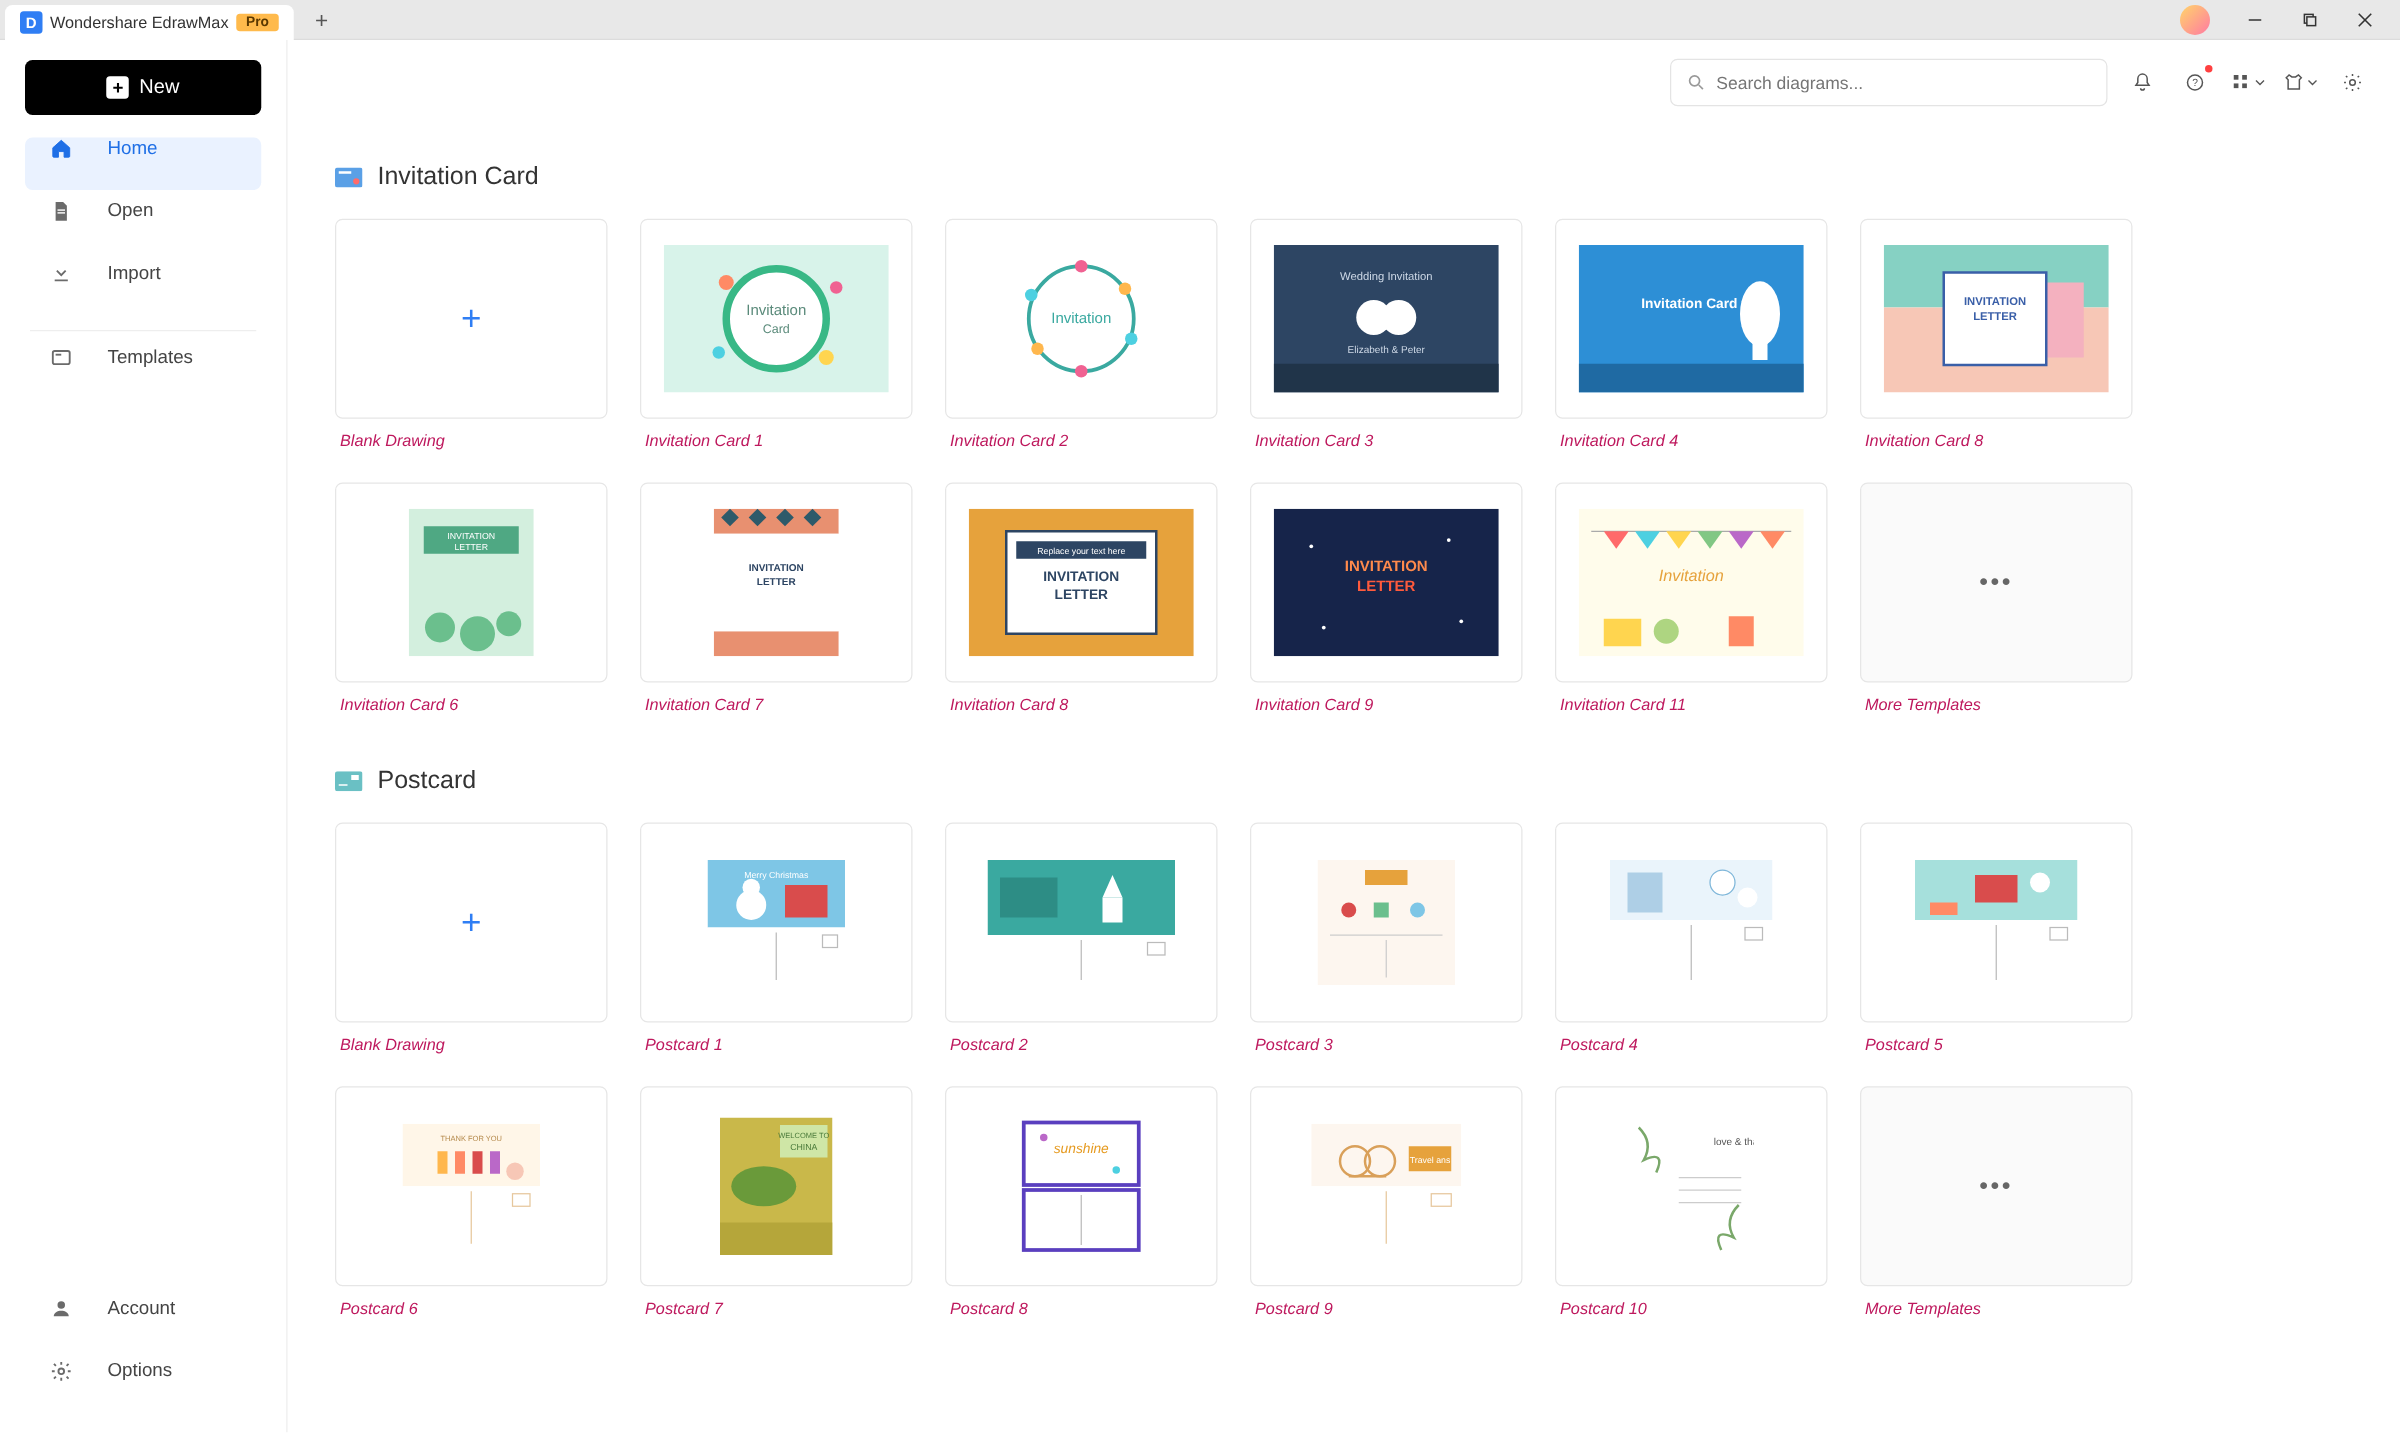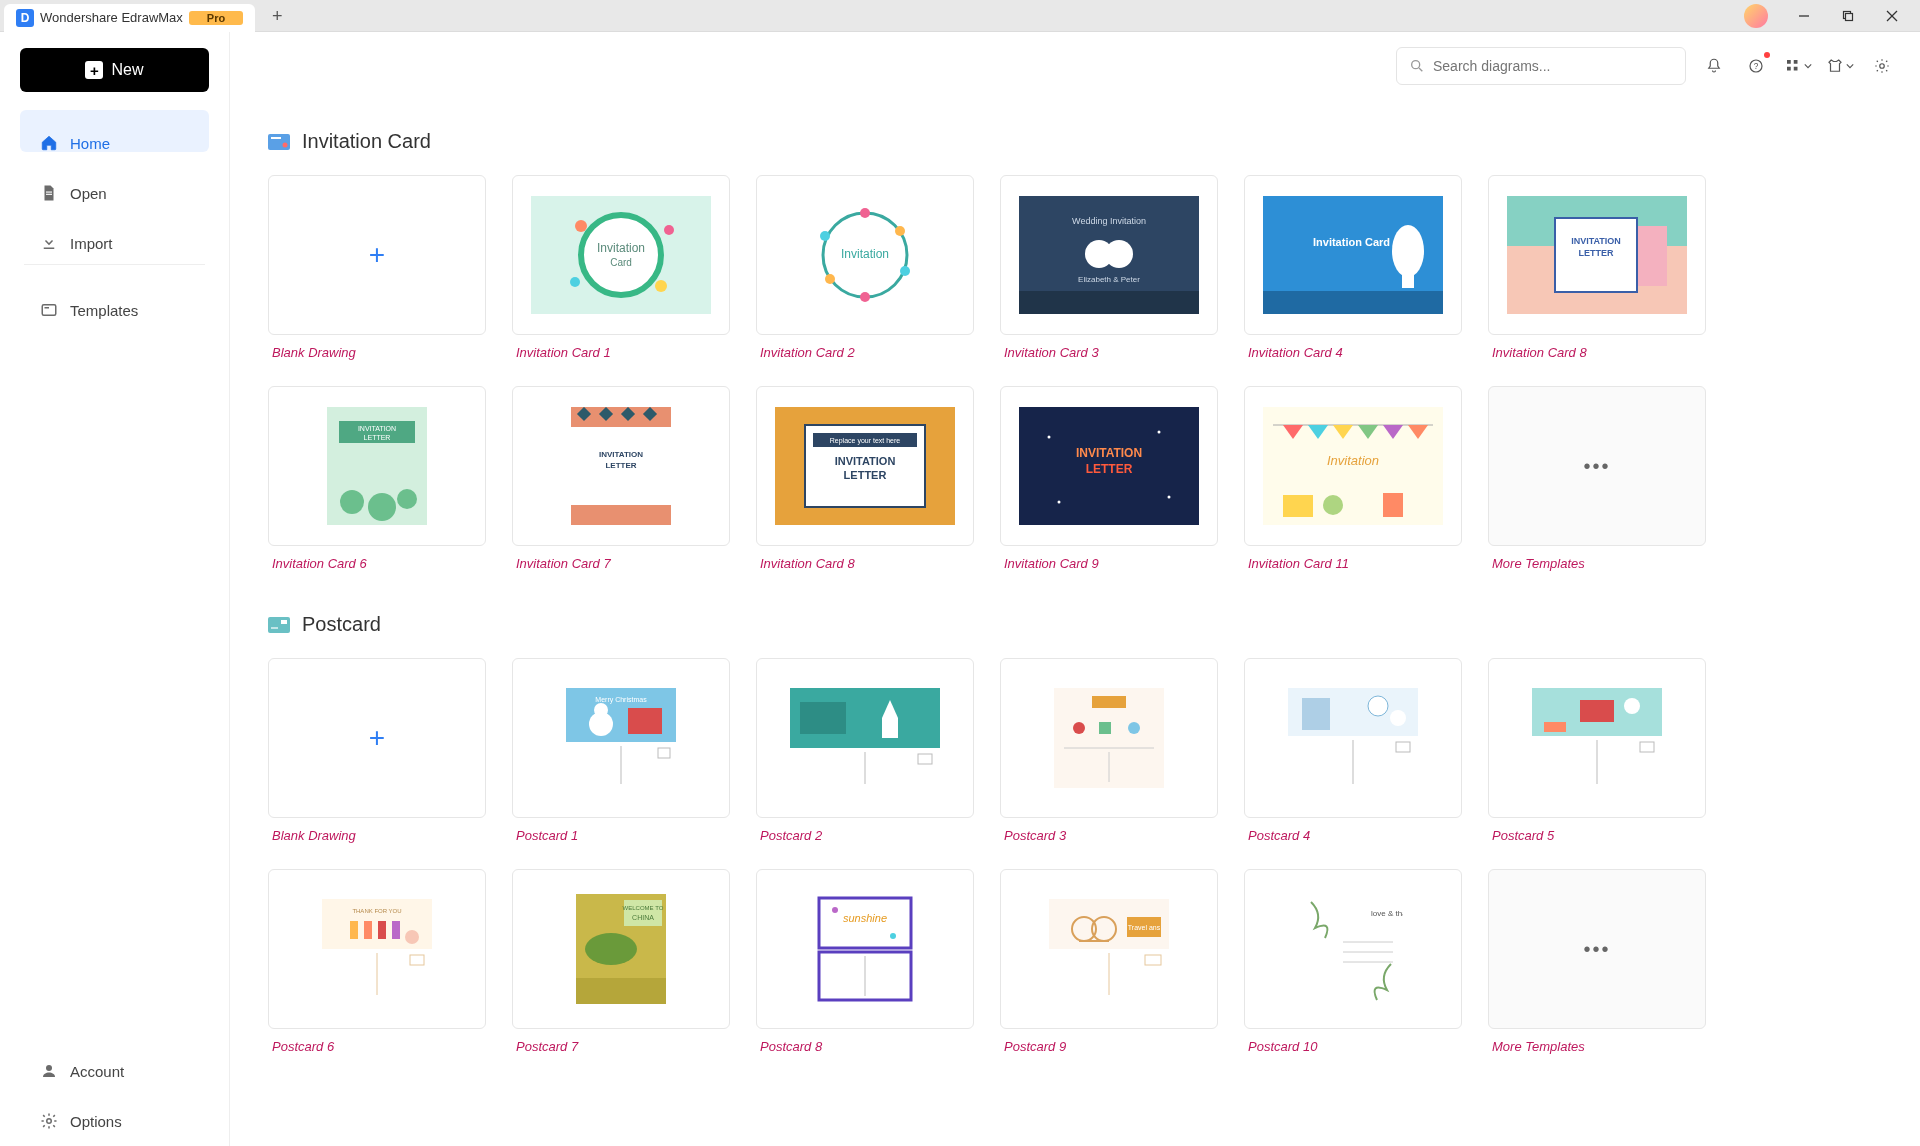--- a/index.html
+++ b/index.html
@@ -24,21 +24,21 @@
   gap: 6px;
   font-size: 13px;
 }
 .app-logo {
   width: 18px; height: 18px; background: #2f7ef4; border-radius: 3px;
   display: flex; align-items: center; justify-content: center;
   color: #fff; font-weight: bold; font-size: 12px;
 }
 .pro-badge {
   background: #ffba4c; color: #5a3800; font-size: 11px;
-  border-radius: 3px; padding: 1px 18px; font-weight: 600;
+  border-radius: 3px; padding: 1px 8px; font-weight: 600;
 }
 .add-tab {
   width: 28px; height: 28px; margin-left: 8px; margin-top: 2px;
   display: flex; align-items: center; justify-content: center;
   font-size: 18px; color: #555; cursor: pointer;
 }
 .titlebar-spacer { flex: 1; }
 .window-controls { display: flex; align-items: center; gap: 4px; padding-right: 8px; }
 .avatar-badge {
   width: 24px; height: 24px; border-radius: 50%;
@@ -74,21 +74,21 @@
   gap: 8px;
   font-size: 16px;
   cursor: pointer;
 }
 .new-btn .plusbox {
   width: 18px; height: 18px; background: #fff; color: #000;
   border-radius: 3px; display: flex; align-items: center; justify-content: center;
   font-weight: bold; font-size: 15px;
 }
 .nav-item {
-  display: flex; align-items: flex-end; gap: 12px;
+  display: flex; align-items: flex-start; gap: 28px;
   height: 42px; padding: 0 20px; margin: 4px 20px;
   border-radius: 6px; font-size: 15px; color: #444;
   cursor: pointer;
 }
 .nav-item.active { background: #eaf2ff; color: #1f6fe6; }
 .nav-item.active svg { fill: #1f6fe6; stroke: #1f6fe6; }
 .nav-icon { width: 18px; height: 18px; display: flex; align-items: center; }
 .nav-divider { height: 1px; background: #eee; margin: 8px 24px; }
 .sidebar-spacer { flex: 1; }
 
@@ -100,21 +100,21 @@
 }
 .toolbar {
   height: 68px;
   display: flex;
   align-items: center;
   padding: 0 24px;
   gap: 14px;
 }
 .toolbar-spacer { flex: 1; }
 .search {
-  width: 290px; height: 38px;
+  width: 350px; height: 38px;
   border: 1px solid #e4e4e4;
   border-radius: 6px;
   display: flex; align-items: center;
   padding: 0 12px; gap: 8px; color: #888;
 }
 .search input {
   border: none; outline: none; font-size: 14px; flex: 1; color: #555;
 }
 .tool-btn {
   width: 28px; height: 28px;

